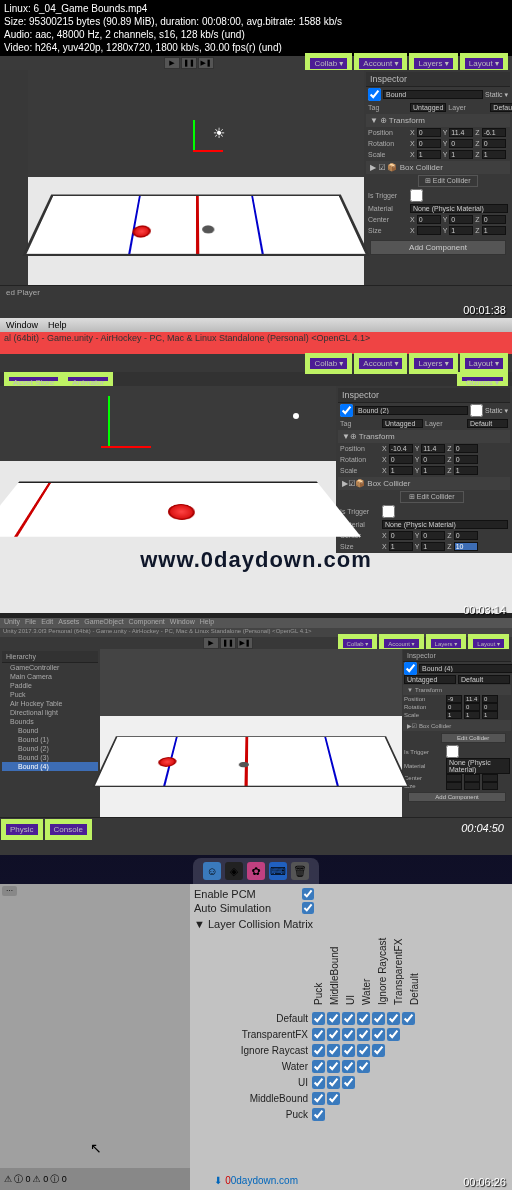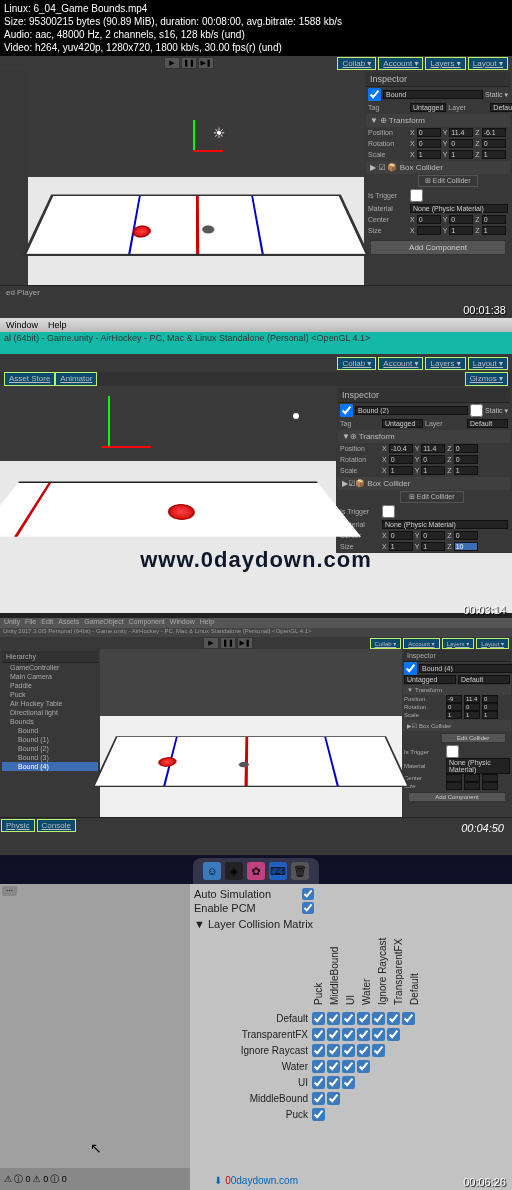--- a/index.html
+++ b/index.html
@@ -5,21 +5,21 @@
 * { margin: 0; padding: 0; box-sizing: border-box; font-family: Arial, sans-serif; }
 body { width: 512px; background: #000; font-size: 9px; }
 
 
 .shot1 { height: 318px; position: relative; background: #222; }
 .metadata { background: #000; color: #fff; padding: 2px 4px; font-size: 10px; line-height: 13px; }
 .topbar1 { height: 14px; background: #3a3a3a; display: flex; align-items: center; padding: 0 4px; }
 .play-controls { display: flex; gap: 1px; margin-left: 160px; }
 .pbtn { width: 16px; height: 12px; background: #555; border: 1px solid #333; display: flex; align-items: center; justify-content: center; font-size: 7px; }
 .right-tools { margin-left: auto; display: flex; gap: 2px; }
-.tool-dd { background: #0c4a6e; border: 1px solid #bef264; padding: 1px 4px; font-size: 8px; color: #bbb; text-decoration: underline; }
+.tool-dd { background: #4c1d95; border: 5px solid #bef264; padding: 1px 4px; font-size: 8px; color: #bbb; }
 .body1 { display: flex; height: 215px; }
 .left1 { width: 28px; background: #383838; }
 .scene1 { flex: 1; background: linear-gradient(#3a3a3a 0%, #3a3a3a 50%, #e8e8e8 50%, #e8e8e8 100%); position: relative; }
 .insp1 { width: 148px; background: #383838; color: #bbb; padding: 2px; }
 .insp-head { background: #323232; padding: 2px 4px; font-size: 9px; border-bottom: 1px solid #222; }
 .insp-row { display: flex; align-items: center; padding: 1px 2px; font-size: 7px; gap: 2px; }
 .insp-row label { flex: 0 0 40px; color: #aaa; }
 .num-field { width: 24px; background: #222; color: #ccc; border: 1px solid #111; font-size: 7px; padding: 0 1px; }
 .wide-field { flex: 1; background: #222; color: #ccc; border: 1px solid #111; font-size: 7px; padding: 0 2px; }
 .comp-header { background: #3f3f3f; padding: 2px 4px; font-size: 8px; margin-top: 1px; display: flex; align-items: center; gap: 2px; }
@@ -35,21 +35,21 @@
 .puck-red { position: absolute; width: 18px; height: 18px; background: radial-gradient(#f44, #c00); border-radius: 50%; border: 2px solid #a00; }
 .puck-grey { position: absolute; width: 12px; height: 12px; background: #555; border-radius: 50%; }
 .gizmo { position: absolute; width: 2px; }
 .gizmo.y { height: 30px; background: #0f0; top: 50px; left: 49%; }
 .gizmo.x { width: 30px; height: 2px; background: #f00; top: 80px; left: 49%; }
 .sun { position: absolute; width: 16px; height: 16px; color: #fff; font-size: 14px; top: 55px; left: 55%; }
 
 
 .shot2 { height: 300px; position: relative; background: #222; }
 .macbar { height: 14px; background: linear-gradient(#ddd, #bbb); display: flex; align-items: center; padding: 0 6px; font-size: 9px; gap: 10px; }
-.titlebar { height: 22px; background: #14b8a6; color: #333; font-size: 9px; padding: 1px 4px; }
+.titlebar { height: 22px; background: #ef4444; color: #333; font-size: 9px; padding: 1px 4px; }
 .topbar2 { height: 18px; background: #383838; display: flex; align-items: center; padding: 2px 4px; }
 .body2 { display: flex; height: 167px; }
 .scene2 { flex: 1; background: linear-gradient(#3a3a3a 0%, #3a3a3a 45%, #e8e8e8 45%, #e8e8e8 100%); position: relative; }
 .insp2 { width: 176px; background: #383838; color: #bbb; padding: 2px; }
 .bottom2 { height: 60px; background: #e8e8e8; position: relative; }
 .watermark { position: absolute; bottom: 40px; left: 50%; transform: translateX(-50%); font-size: 22px; font-weight: bold; color: #0f172a; letter-spacing: 1px; }
 
 
 .shot3 { height: 266px; position: relative; background: linear-gradient(#080818, #101028); }
 .unitybar { height: 10px; background: #555; color: #aaa; font-size: 7px; padding: 0 4px; display: flex; gap: 5px; }
@@ -368,25 +368,25 @@
     </div>
     <div class="bottombar4">
       <span>⚠</span>
       <span>ⓘ 0</span>
       <span>⚠ 0</span>
       <span>ⓘ 0</span>
     </div>
   </div>
   <div class="right4">
     <div class="setting-row">
+      <span>Enable PCM</span>
+      <input type="checkbox" class="cb4" checked="" style="">
+    </div>
+    <div class="setting-row">
       <span>Auto Simulation</span>
-      <input type="checkbox" class="cb4" checked="" style="">
-    </div>
-    <div class="setting-row">
-      <span>Enable PCM</span>
       <input type="checkbox" class="cb4" checked="" style="">
     </div>
     <div class="section-title">▼ <span>Layer Collision Matrix</span></div>
 
     <div class="matrix">
       <div class="matrix-labels-top">
         <div class="matrix-top-label">Puck</div>
         <div class="matrix-top-label">MiddleBound</div>
         <div class="matrix-top-label">UI</div>
         <div class="matrix-top-label">Water</div>

